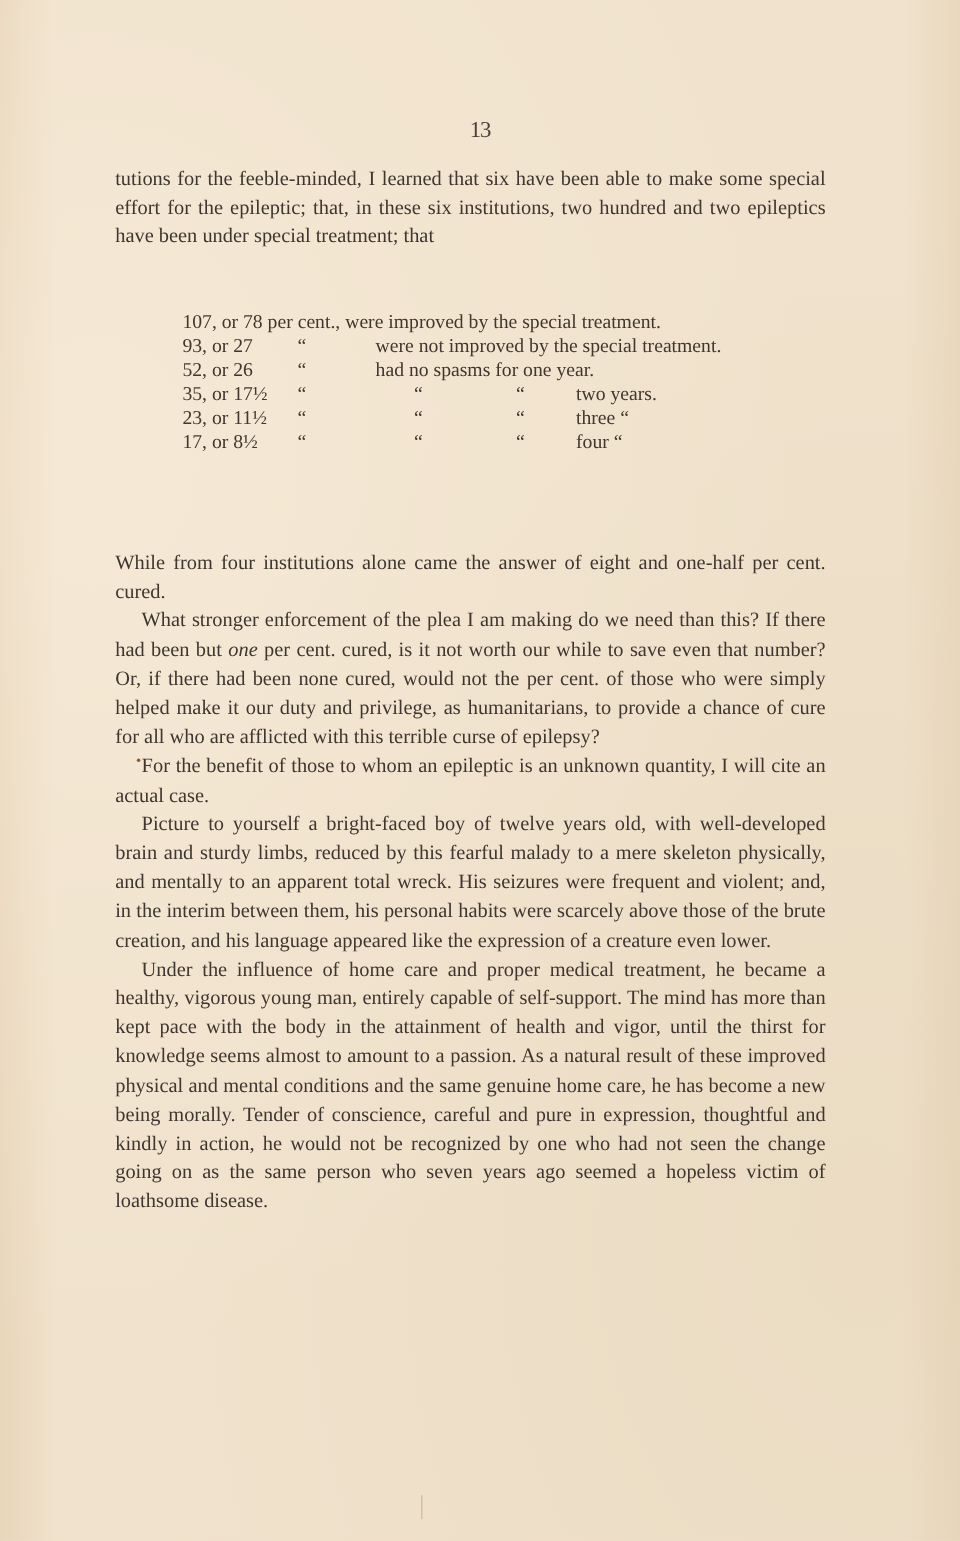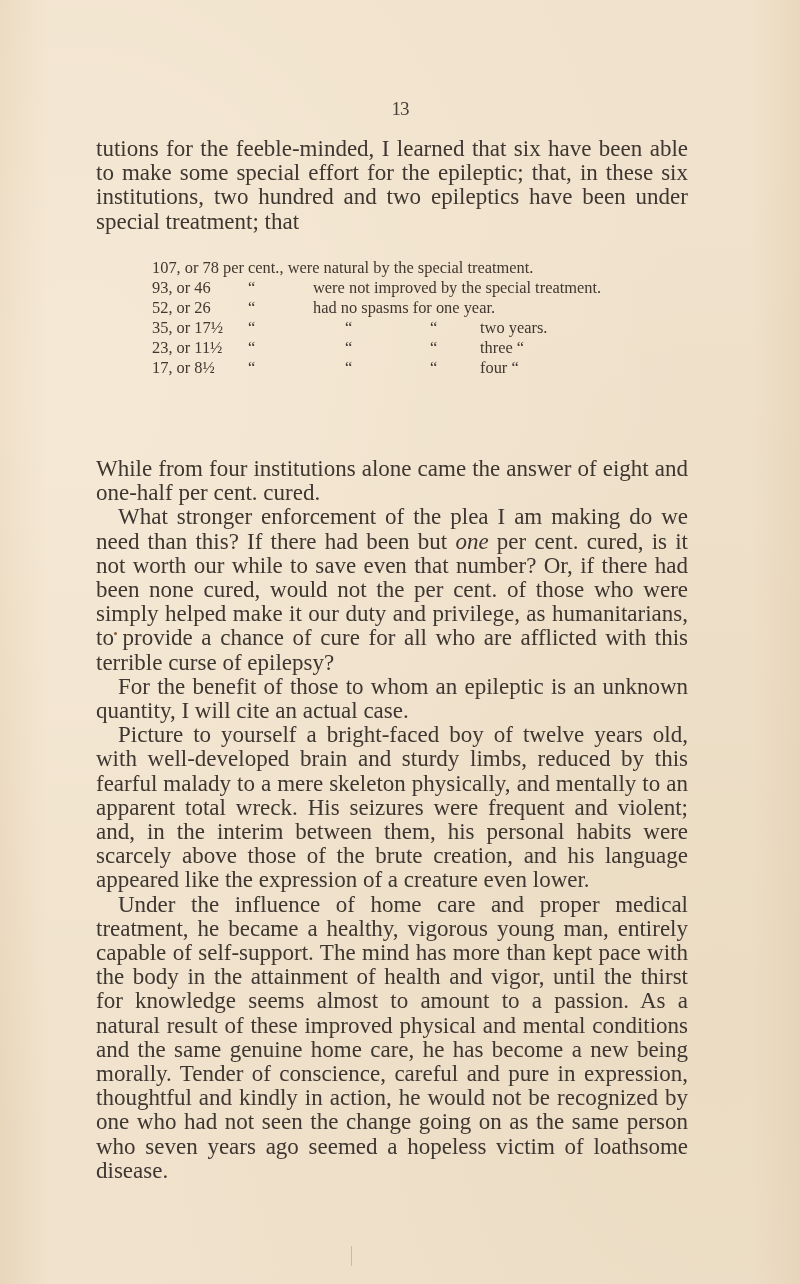--- a/index.html
+++ b/index.html
@@ -14,21 +14,21 @@
     color: #3e3630;
     position: relative;
   }
   .page { position: absolute; left: 0; top: 0; width: 800px; height: 1284px; }
   .page-number {
     position: absolute; top: 98px; left: 0; width: 800px; text-align: center;
     font-size: 19px; color: #4a403a; letter-spacing: -1px;
   }
   .text-block {
     position: absolute; left: 96px; width: 592px;
-    font-size: 23px; line-height: 24.2px;
+    font-size: 17px; line-height: 24.2px;
     text-align: justify;
   }
   .text-block p { margin: 0; text-indent: 22px; }
   .text-block p.noindent { text-indent: 0; }
   #intro { top: 137px; }
   .stats-table {
     position: absolute; top: 258px; left: 152px;
     font-size: 16.4px; line-height: 20px; color: #40372f;
     border-collapse: collapse;
   }
@@ -49,24 +49,24 @@
 
   <div class="page-number">13</div>
 
   <div class="text-block" id="intro">
     <p class="noindent">tutions for the feeble-minded, I learned that six have been able to make some special effort for the epileptic; that, in these six institutions, two hundred and two epileptics have been under special treatment; that</p>
   </div>
 
   <table class="stats-table">
     <tbody>
       <tr>
-        <td colspan="5"><span>107, or 78 per cent.,</span> <span>were natural by the special treatment.</span></td>
+        <td colspan="5"><span>107, or 78 per cent.,</span> <span>were improved by the special treatment.</span></td>
       </tr>
       <tr>
-        <td class="col-count">93, or 46</td>
+        <td class="col-count">93, or 27</td>
         <td class="col-ditto1">“</td>
         <td colspan="3">were not improved by the special treatment.</td>
       </tr>
       <tr>
         <td class="col-count">52, or 26</td>
         <td class="col-ditto1">“</td>
         <td colspan="3">had no spasms for one year.</td>
       </tr>
       <tr>
         <td class="col-count">35, or 17½</td>

